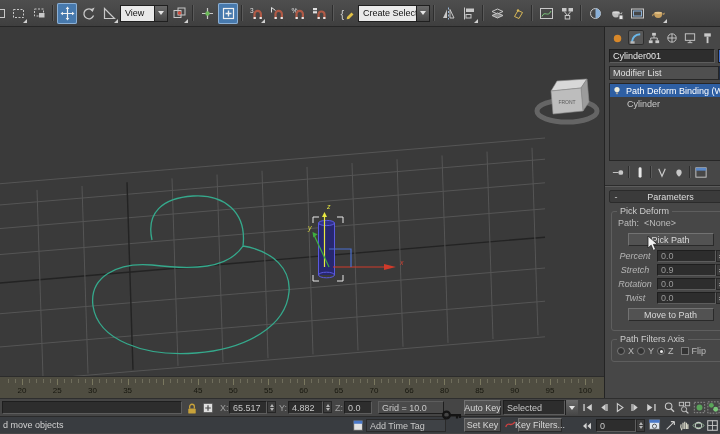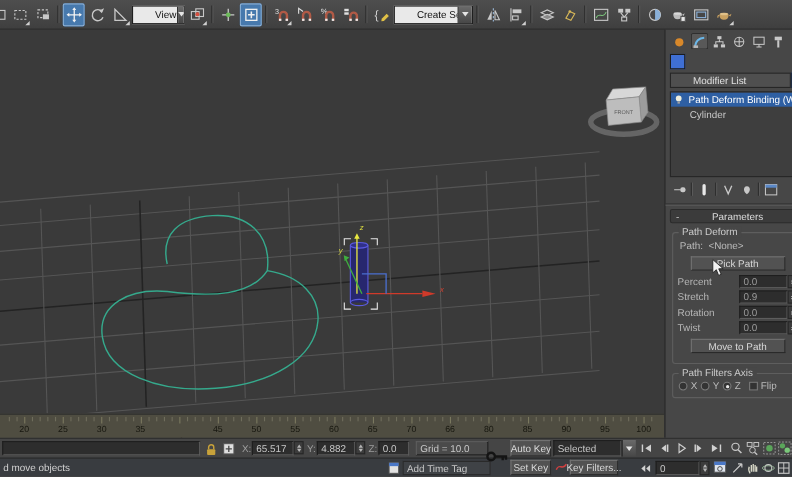--- a/index.html
+++ b/index.html
@@ -11,21 +11,21 @@
   #toolbar{height:27px;background:linear-gradient(#4e4e4e,#3f3f3f);
     border-bottom:1px solid #262626;display:flex;align-items:center;gap:1px;padding-left:0;}
   .tb{width:20px;height:21px;min-width:20px;display:flex;align-items:center;justify-content:center;
     border-radius:2px;position:relative;}
   .tb.active{background:#4779ad;box-shadow:inset 0 0 0 1px #8db0d4;}
   .tb.fly::after{content:"";position:absolute;right:1px;bottom:1px;
     border-left:4px solid transparent;border-bottom:4px solid #d0d0d0;}
   .tbsep{width:2px;height:16px;border-left:1px solid #2e2e2e;border-right:1px solid #5a5a5a;margin:0 2px;min-width:2px;}
   .dd{height:17px;background:#e9e9e9;border:1px solid #1f1f1f;display:flex;align-items:center;
     font-size:9px;color:#111;overflow:hidden;}
-  .ddtxt{padding:0 20px;flex:1;white-space:nowrap;overflow:hidden;}
+  .ddtxt{padding:0 4px;flex:1;white-space:nowrap;overflow:hidden;}
   .ddbtn{width:13px;height:100%;background:linear-gradient(#6a6a6a,#474747);border-left:1px solid #1f1f1f;
     display:flex;align-items:center;justify-content:center;}
   .ddbtn::after{content:"";border:3px solid transparent;border-top:4px solid #e5e5e5;margin-top:3px;}
 
   
   #mid{display:flex;height:371px;}
   #vpcol{width:604px;}
   #viewport{width:604px;height:349px;background:#3a3a3a;position:relative;overflow:hidden;}
   #ruler{height:36px;background:#4f4d41;position:relative;border-top:1px solid #2c2c2c;overflow:hidden;}
   .tick{position:absolute;top:2px;width:1px;height:4px;background:#6f6d5c;}
@@ -40,41 +40,41 @@
   .ptab.active{background:#585858;box-shadow:inset 0 0 0 1px #2e2e2e;}
   .fld{background:#2d2d2d;border:1px solid;border-color:#1e1e1e #5d5d5d #5d5d5d #1e1e1e;
     color:#c8c8c8;font-size:9px;display:flex;align-items:center;padding:0 3px;white-space:nowrap;overflow:hidden;}
   .btn{background:#525252;border:1px solid;border-color:#727272 #2a2a2a #2a2a2a #727272;
     color:#d8d8d8;font-size:9px;display:flex;align-items:center;justify-content:center;white-space:nowrap;}
   .namerow{display:flex;gap:3px;padding:2px 4px 1px;}
   #objname{flex:1;height:14px;color:#e8e8e8;}
   .swatch{width:14px;height:14px;background:#3f6fd4;border:1px solid #1c1c1c;}
   .modrow{display:flex;padding:2px 4px 1px;}
   #modlist{flex:1;height:14px;background:#4f4f4f;border:1px solid #262626;color:#e0e0e0;
-    display:flex;align-items:center;padding:0 20px;}
+    display:flex;align-items:center;padding:0 3px;}
   #modarrow{width:13px;height:14px;background:#3d5a85;border:1px solid #1f2c42;
     display:flex;align-items:center;justify-content:center;}
   #modarrow::after{content:"";border:3px solid transparent;border-top:4px solid #e8e8e8;margin-top:3px;}
   #stack{margin:2px 4px;height:78px;background:#3e3e3e;border:1px solid #272727;overflow:hidden;}
   .srow{height:13px;display:flex;align-items:center;padding:0 2px;color:#c8c8c8;white-space:nowrap;overflow:hidden;}
   .srow.sel{background:#2e5fa3;color:#fff;}
   .srow.indent{padding-left:17px;}
   .stacktools{display:flex;align-items:center;gap:3px;padding:2px 6px;height:18px;}
   .stsep{width:2px;height:12px;border-left:1px solid #2e2e2e;border-right:1px solid #5a5a5a;}
   .divider{height:2px;border-top:1px solid #2c2c2c;border-bottom:1px solid #5c5c5c;margin:4px 0 3px;}
   .rhead{height:13px;margin:0 4px;background:#3b3b3b;border:1px solid #2b2b2b;border-radius:2px;
     display:flex;align-items:center;color:#ddd;}
   .rminus{width:12px;text-align:center;color:#ccc;}
   .rtitle{flex:1;text-align:center;padding-right:12px;}
   .grp{border:1px solid #5e5e5e;border-radius:3px;margin:8px 6px 6px;padding:5px 4px 5px;position:relative;}
   .glabel{position:absolute;top:-6px;left:5px;background:#474747;padding:0 3px;color:#ccc;}
   .pathline{display:flex;gap:5px;padding:1px 2px 3px;color:#bbb;}
   .bigbtn{width:86px;height:13px;margin:2px auto 4px;}
   .prow{display:flex;align-items:center;margin:2px 0;color:#b5b5b5;}
-  .plabel{width:38px;text-align:left;margin-right:18px;}
+  .plabel{width:38px;text-align:center;margin-right:3px;font-style:italic;}
   .pfld{flex:1;height:12px;color:#9a9a9a;}
   .spn{width:9px;height:12px;background:#3c3c3c;border:1px solid #262626;display:flex;flex-direction:column;
     align-items:center;justify-content:center;}
   .spn::before{content:"";border:2px solid transparent;border-bottom:3px solid #b5b5b5;margin-bottom:1px;}
   .spn::after{content:"";border:2px solid transparent;border-top:3px solid #b5b5b5;}
   .axisrow{display:flex;align-items:center;gap:3px;color:#bbb;padding:1px 0 0 1px;}
   .rad{width:8px;height:8px;border-radius:50%;background:#333;border:1px solid #7a7a7a;position:relative;}
   .rad.sel::after{content:"";position:absolute;left:2px;top:2px;width:3px;height:3px;border-radius:50%;background:#e8e8e8;}
   .chk{width:8px;height:8px;background:#333;border:1px solid #7a7a7a;margin-left:4px;}
 
@@ -477,20 +477,21 @@
       </div>
       <div class="ptab">
         <svg width="14" height="14" viewBox="0 0 15 15">
             <rect x="3.5" y="2.5" width="7" height="3.5" fill="#c8c8c8"></rect>
             <path d="M7 6 v7" stroke="#c8c8c8" stroke-width="2"></path>
           </svg>
       </div>
     </div>
 
     <div class="namerow">
+      <div class="fld" id="objname">Cylinder001</div>
       <div class="swatch"></div>
     </div>
 
     <div class="modrow">
       <div id="modlist">Modifier List</div>
       <div id="modarrow"></div>
     </div>
 
     <div id="stack">
       <div class="srow sel">
@@ -539,21 +540,21 @@
     </div>
 
     <div class="divider"></div>
 
     <div class="rhead">
       <span class="rminus">-</span>
       <span class="rtitle">Parameters</span>
     </div>
 
     <div class="grp">
-      <span class="glabel">Path Deform</span>
+      <span class="glabel">Pick Deform</span>
       <div class="pathline">
         <span>Path:</span>
         <span>&lt;None&gt;</span>
       </div>
       <div class="btn bigbtn">Pick Path</div>
 
       <div class="prow">
         <span class="plabel">Percent</span>
         <span class="fld pfld">0.0</span>
         <span class="spn"></span>

